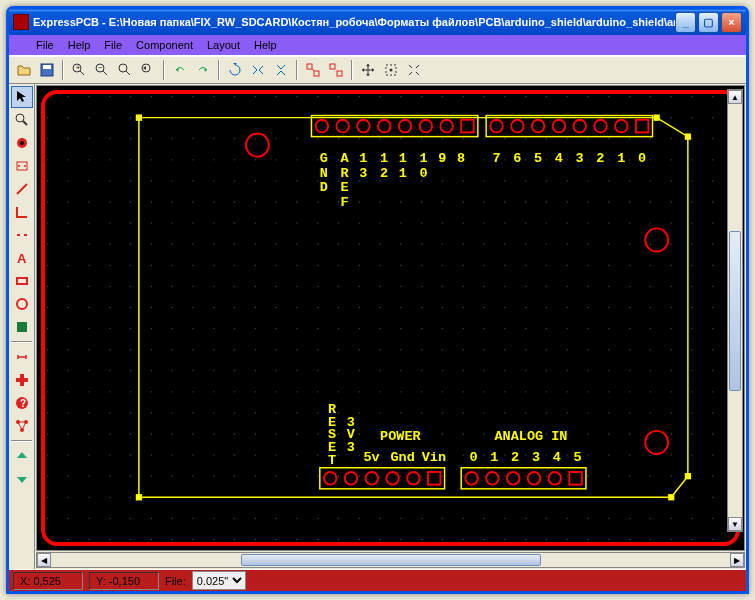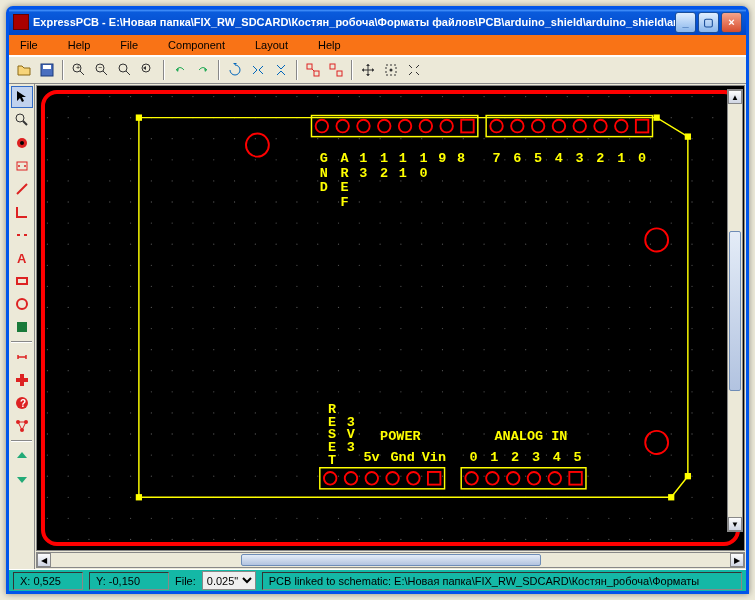--- a/index.html
+++ b/index.html
@@ -4,40 +4,40 @@
 <style>
 * { margin: 0; padding: 0; box-sizing: border-box; }
 body { font-family: Tahoma, sans-serif; font-size: 11px; background: #ece9d8; width: 755px; height: 600px; overflow: hidden; position: relative; }
 .window { border: 3px solid #0055ea; border-radius: 7px 7px 0 0; background: #ece9d8; position: absolute; inset: 6px; display: flex; flex-direction: column; box-shadow: 0 0 6px rgba(0,0,0,0.4); }
 .titlebar { background: linear-gradient(to bottom,#0a5bdc 0%,#3d8af7 6%,#0a5bdc 12%,#0046c8 100%); height: 26px; display: flex; align-items: center; padding: 0 4px; }
 .title-icon { width: 16px; height: 16px; background: #a00; border: 1px solid #600; margin-right: 4px; }
 .title-text { color: #fff; font-weight: bold; font-size: 11px; flex: 1; white-space: nowrap; overflow: hidden; }
 .win-btns { display: flex; gap: 2px; }
 .win-btn { width: 21px; height: 21px; background: linear-gradient(#e0eeff,#8ab7ec); border: 1px solid #1a4e99; border-radius: 3px; display: flex; align-items: center; justify-content: center; font-family: sans-serif; font-weight: bold; color: #1a4e99; cursor: pointer; }
 .win-btn.close { background: linear-gradient(#f7a48b,#d64d2d); color: #fff; }
-.menubar { background: #f97316; border-bottom: 1px solid #fff; padding: 2px 4px; display: flex; gap: 16px; }
+.menubar { background: #8b5cf6; border-bottom: 1px solid #fff; padding: 2px 20px; display: flex; gap: 0; }
 .menu-item { padding: 2px 7px; cursor: pointer; }
 .toolbar { background: #ece9d8; border-top: 1px solid #fff; border-bottom: 1px solid #888; padding: 2px 4px; display: flex; gap: 1px; align-items: center; }
 .tbtn { width: 22px; height: 22px; border: 1px solid #ece9d8; display: flex; align-items: center; justify-content: center; cursor: pointer; }
 .tsep { width: 2px; height: 20px; border-left: 1px solid #888; border-right: 1px solid #fff; margin: 0 3px; }
 .workspace { flex: 1; display: flex; min-height: 0; }
 .lefttools { width: 26px; background: #ece9d8; border-right: 1px solid #888; display: flex; flex-direction: column; padding: 2px; gap: 1px; overflow: hidden; }
 .ltbtn { width: 22px; height: 22px; border: 1px solid #ece9d8; display: flex; align-items: center; justify-content: center; cursor: pointer; }
 .ltbtn.sel { border: 1px solid #316ac5; background: #c1d2ee; }
 .lt-sep { height: 2px; border-top: 1px solid #888; border-bottom: 1px solid #fff; margin: 2px 0; }
 .canvas-wrap { flex: 1; position: relative; background: #ece9d8; display: flex; flex-direction: column; }
 .canvas-scroll { flex: 1; position: relative; overflow: hidden; border: 1px solid #888; margin: 1px; }
 .canvas { position: absolute; inset: 0; background: #000; }
 .hscroll, .vscroll { background: #ece9d8; }
 .hscroll { height: 16px; border: 1px solid #888; margin: 0 1px 1px 1px; display: flex; align-items: center; }
 .vscroll { width: 16px; border: 1px solid #888; margin: 1px 1px 0 0; position: absolute; right: 0; top: 2px; bottom: 18px; display: flex; flex-direction: column; align-items: center; }
 .sbtn { width: 14px; height: 14px; background: linear-gradient(#fdfdfd,#cfd5e3); border: 1px solid #888; display: flex; align-items: center; justify-content: center; font-size: 8px; cursor: pointer; }
 .sbar { flex: 1; display: flex; align-items: center; justify-content: center; }
 .sthumb { background: linear-gradient(#e4ecf7,#b2c3e0); border: 1px solid #6e8cb6; border-radius: 2px; }
-.statusbar { height: 22px; border-top: 1px solid #fff; background: #14b8a6; display: flex; align-items: center; padding: 0 4px; gap: 6px; font-size: 11px; }
+.statusbar { height: 22px; border-top: 1px solid #fff; background: #b91c1c; display: flex; align-items: center; padding: 0 4px; gap: 6px; font-size: 11px; }
 .status-cell { border: 1px inset #888; padding: 1px 6px; height: 18px; display: flex; align-items: center; }
 .snap-sel { height: 19px; font-size: 11px; border: 1px solid #888; }
 svg.pcb { position: absolute; inset: 0; width: 100%; height: 100%; }
 .highlight-frame { position: absolute; inset: 4px; border: 4px solid #ff0000; border-radius: 16px; pointer-events: none; }
 .pad { fill: none; stroke: #ff0000; stroke-width: 1.8; }
 .outline { fill: none; stroke: #ffff00; stroke-width: 1.4; }
 .silks { fill: #ffff00; font-family: "Courier New", monospace; font-size: 13px; font-weight: bold; }
 </style>
 </head>
 <body>
@@ -1120,18 +1120,17 @@
         <div class="sbar">
             <div class="sthumb" style="height:12px;width:300px;"></div>
           </div>
         <div class="sbtn">▶</div>
       </div>
     </div>
   </div>
 
   <div class="statusbar">
     <div class="status-cell" style="width:70px">X: 0,525</div>
-    <div class="status-cell" style="width:80px">Y: -0,150</div>
+    <div class="status-cell" style="width:70px">Y: -0,150</div>
     <span>File:</span>
     <select class="snap-sel"><option>0.025"</option></select>
-    <div class="status-cell" style="flex:1">PCB linked to schematic:  E:\Новая папка\FIX_RW_SDCARD\Костян_робоча\Форматы</div>
   </div>
 </div>
 
 </body></html>

